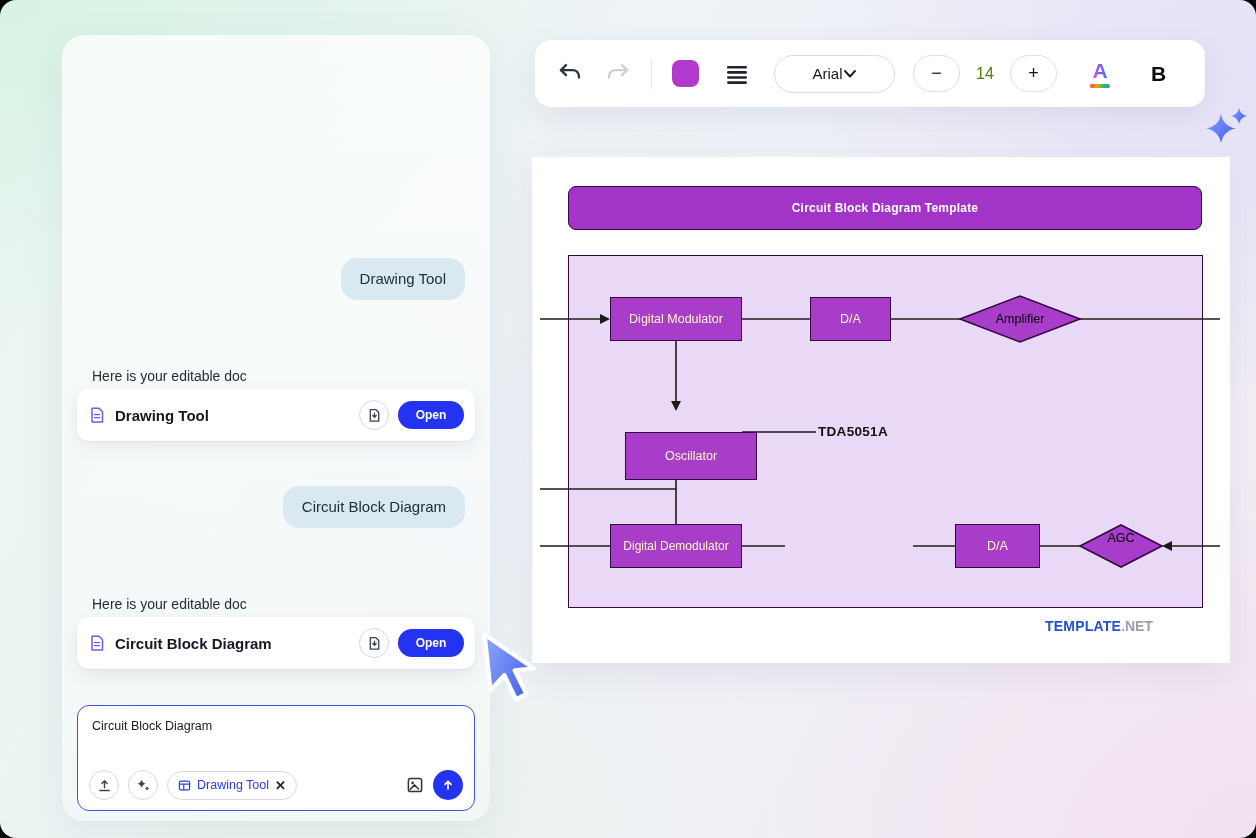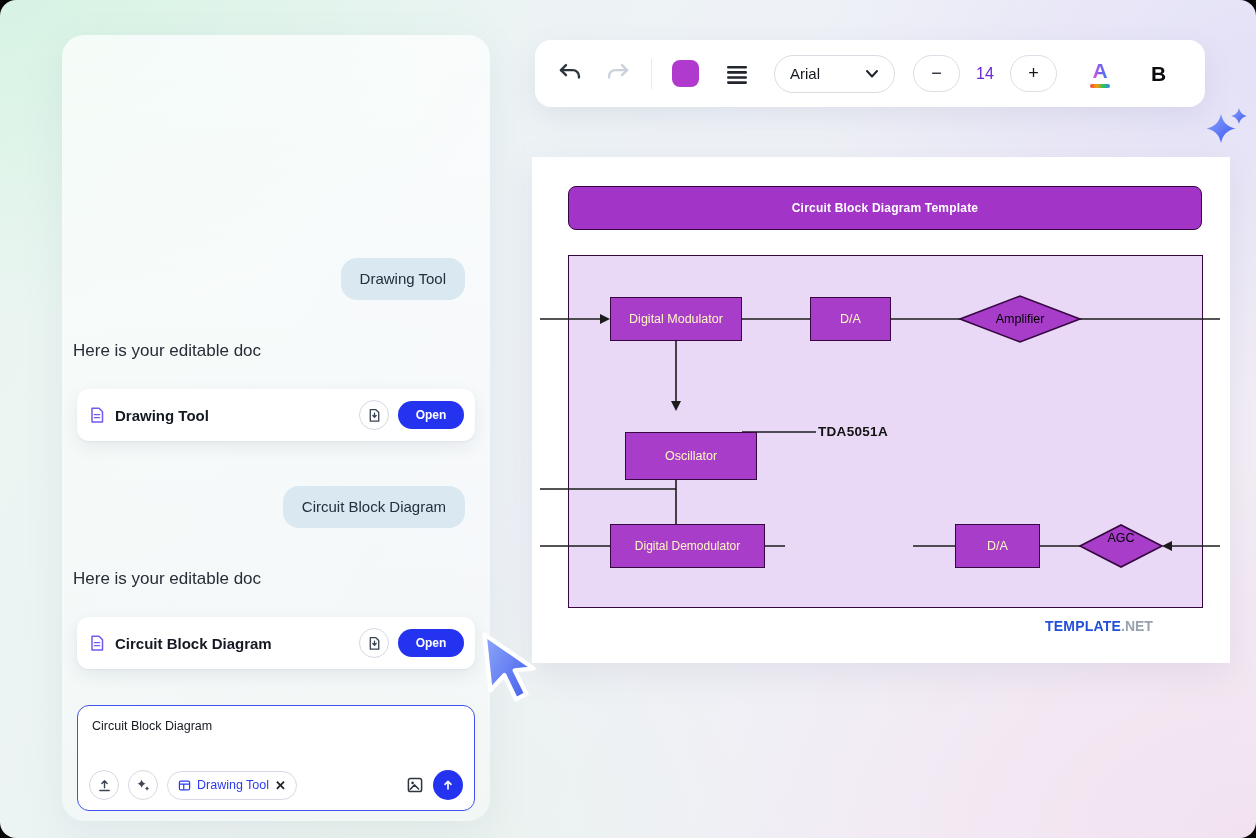--- a/index.html
+++ b/index.html
@@ -25,21 +25,21 @@
     position:absolute; left:62px; top:35px; width:428px; height:786px;
     border-radius:22px;
     background:linear-gradient(180deg, rgba(255,255,255,.72), rgba(250,253,252,.45));
     box-shadow:0 12px 40px rgba(110,140,155,.10);
   }
   .bubble {
     position:absolute; right:25px; height:42px; line-height:42px;
     padding:0 19px; border-radius:16px; background:#d9e8f1;
     color:#22303c; font-size:15px; white-space:nowrap;
   }
-  .reply-text { position:absolute; left:11px; font-size:17px; color:#262d36; }
+  .reply-text { position:absolute; left:30px; font-size:14px; color:#262d36;margin-top:27px; }
   .doc-card {
     position:absolute; left:15px; width:398px; height:52px;
     background:#ffffff; border-radius:12px;
     box-shadow:0 1px 2px rgba(25,35,70,.05), 0 6px 18px rgba(25,35,70,.08);
     display:flex; align-items:center; padding:0 11px;
   }
   .doc-card .title { font-size:15px; font-weight:700; color:#141923; margin-left:9px; flex:1; }
   .circle-btn {
     width:30px; height:30px; border-radius:50%;
     border:1px solid #d3d9e1; background:#fff;
@@ -76,28 +76,28 @@
     position:absolute; left:535px; top:40px; width:670px; height:67px;
     background:#fff; border-radius:16px;
     box-shadow:0 10px 30px rgba(80,90,130,.10);
     display:flex; align-items:center; padding:0 22px;
   }
   .tb-btn { background:none; border:none; padding:0; display:flex; align-items:center; }
   .tb-divider { width:1px; height:30px; background:#e6e8ee; margin:0 20px; }
   .swatch { width:27px; height:27px; border-radius:8px; background:#b13ace; border:none; }
   .font-select {
     margin-left:25px; width:121px; height:38px; border:1px solid #d8dce3; border-radius:20px;
-    display:flex; align-items:center; justify-content:space-between; padding:0 15px; background:#fff;
+    display:flex; align-items:center; justify-content:center; padding:0 15px; background:#fff;
   }
   .font-select .fname { font-size:15px; color:#14181f; }
   .size-btn {
     width:47px; height:37px; border:1px solid #dadee5; border-radius:19px; background:#fff;
     font-size:18px; color:#14181f; display:flex; align-items:center; justify-content:center;
   }
-  .size-val { width:32px; text-align:center; font-size:16px; color:#6d28d9; margin:0 9px; }
+  .size-val { width:32px; text-align:center; font-size:16px; color:#4d7c0f; margin:0 9px; }
   .color-a { margin-left:27px; display:flex; flex-direction:column; align-items:center; border:none; background:none; }
   .color-a .a {
     font-size:21px; font-weight:700; color:#7b5cf0;
     background:linear-gradient(90deg,#e85bd0,#7b5cf0,#3b82f6);
     -webkit-background-clip:text; -webkit-text-fill-color:transparent;
   }
   .color-a .bar { width:20px; height:3.5px; border-radius:2px; margin-top:1px;
     background:linear-gradient(90deg,#ef4444,#f59e0b,#22c55e,#3b82f6); }
   .bold-b { margin-left:29px; font-size:21px; font-weight:800; color:#0b0c0e; border:none; background:none; }
 
@@ -313,21 +313,21 @@
       <polygon points="630,389 640,384 640,394" fill="#1c1c1c"></polygon>
       <polygon points="428,162 488,139 548,162 488,185" fill="#a73dc9" stroke="#35063f" stroke-width="1.6"></polygon>
       <polygon points="548,389 589,368 630,389 589,410" fill="#a73dc9" stroke="#35063f" stroke-width="1.6"></polygon>
     </svg>
 
     <div class="block" style="left:78px; top:140px; width:132px; height:44px;">Digital Modulator</div>
     <div class="block" style="left:278px; top:140px; width:81px; height:44px;">D/A</div>
     <div class="dlabel" style="left:428px; top:139px; width:120px; height:46px;">Amplifier</div>
     <div class="block" style="left:93px; top:254px; width:132px; height:48px;margin-top:21px;">Oscillator</div>
     <div class="annotation" style="left:286px; top:267px;">TDA5051A</div>
-    <div class="block" style="left:78px; top:367px; width:155px; height:44px; font-size:12px;">Digital Demodulator</div>
+    <div class="block" style="left:78px; top:367px; width:132px; height:44px; font-size:12px;">Digital Demodulator</div>
     <div class="block" style="left:423px; top:367px; width:85px; height:44px;">D/A</div>
     <div class="dlabel" style="left:548px; top:360px; width:82px; height:42px;">AGC</div>
 
     <div class="watermark">
       <span class="wb">TEMPLATE</span><span class="wr">.NET</span>
     </div>
   </div>
 
   <span class="cursor">
     <svg width="58" height="80" viewBox="0 0 32 44">

